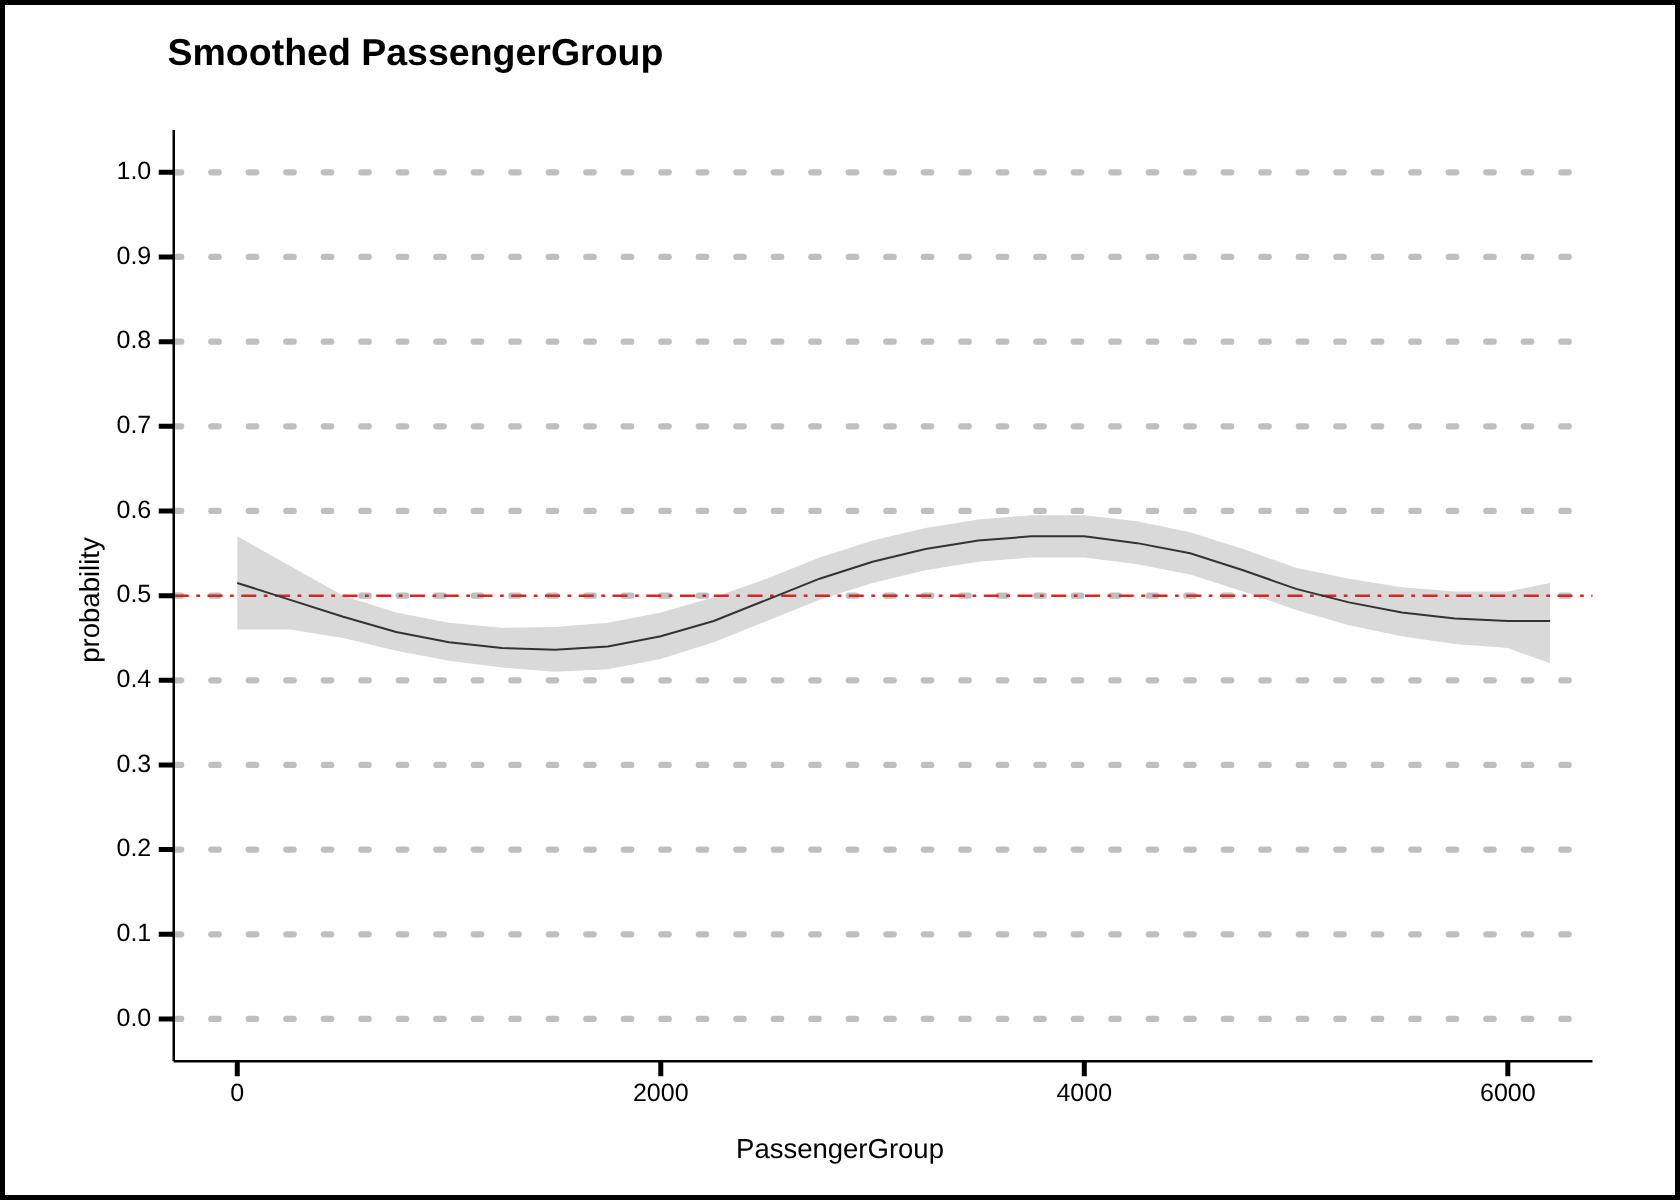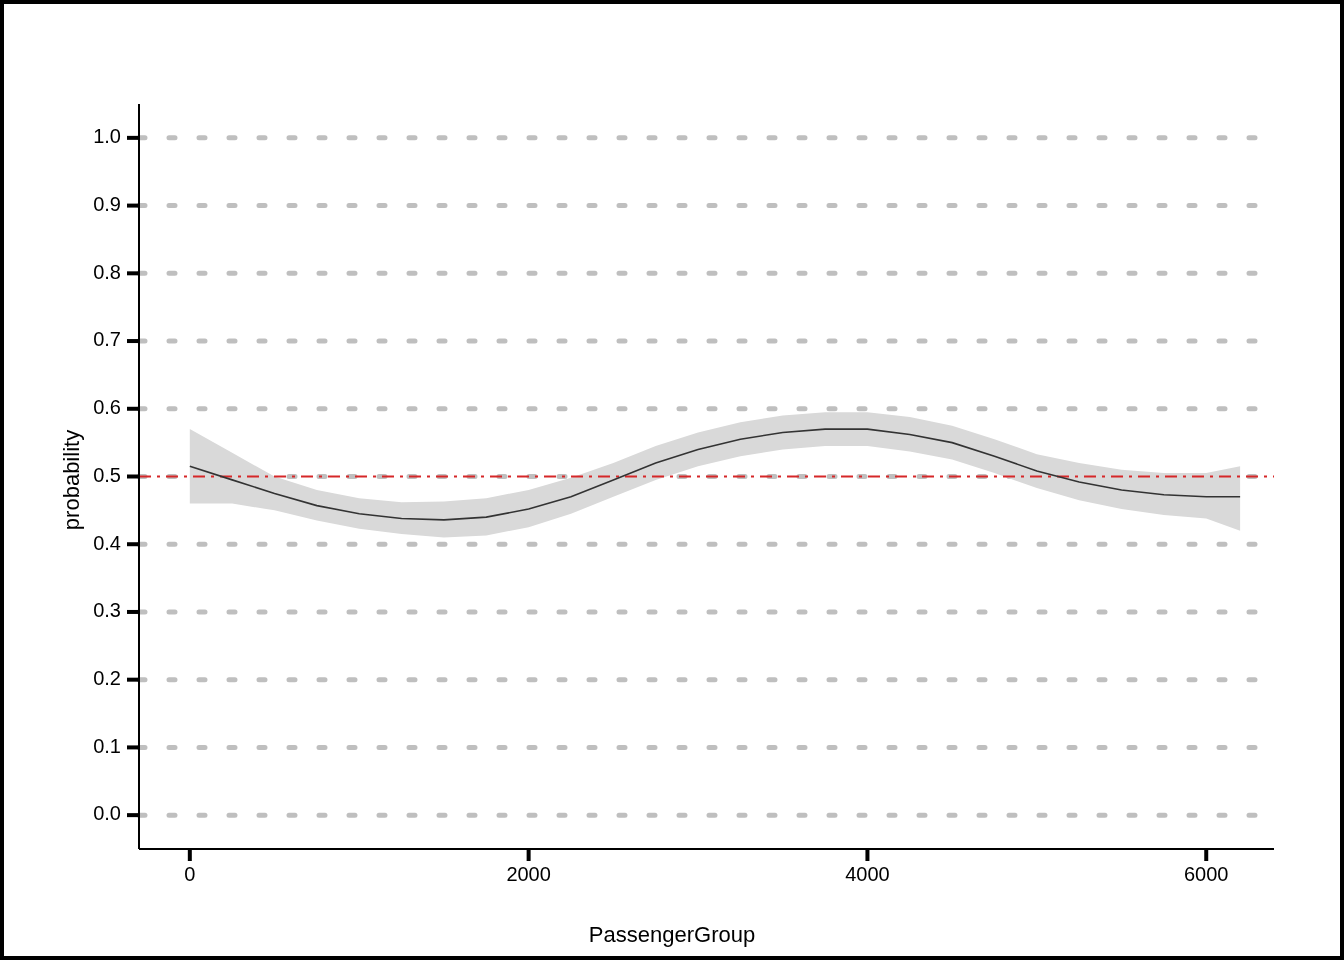--- a/index.html
+++ b/index.html
@@ -38,41 +38,42 @@
     top: 50%;
     transform: translateY(-50%) rotate(-90deg);
     transform-origin: center;
     font-size: 22px;
     color: #000;
   }
   .xlabel {
     position: absolute;
     left: 50%;
     transform: translateX(-50%);
-    bottom: 8px;
+    bottom: 24px;
     font-size: 22px;
     color: #000;
   }
   .ytick-label {
     font-size: 20px;
     text-anchor: end;
     dominant-baseline: middle;
     fill: #000;
   }
   .xtick-label {
     font-size: 20px;
     text-anchor: middle;
     dominant-baseline: hanging;
     fill: #000;
   }
 </style>
 </head>
 <body>
 
 <div class="frame">
+  <div class="title">Smoothed PassengerGroup</div>
   <div class="ylabel">probability</div>
 
   <div class="plot">
     <svg id="chart-svg" width="1230" height="830">
         <line x1="80" x2="1215" y1="721.1363636363636" y2="721.1363636363636" stroke="#bfbfbf" stroke-width="5" stroke-dasharray="6 24" stroke-linecap="round"></line>
         <line x1="80" x2="1215" y1="653.4090909090909" y2="653.4090909090909" stroke="#bfbfbf" stroke-width="5" stroke-dasharray="6 24" stroke-linecap="round"></line>
         <line x1="80" x2="1215" y1="585.6818181818182" y2="585.6818181818182" stroke="#bfbfbf" stroke-width="5" stroke-dasharray="6 24" stroke-linecap="round"></line>
         <line x1="80" x2="1215" y1="517.9545454545455" y2="517.9545454545455" stroke="#bfbfbf" stroke-width="5" stroke-dasharray="6 24" stroke-linecap="round"></line>
         <line x1="80" x2="1215" y1="450.22727272727275" y2="450.22727272727275" stroke="#bfbfbf" stroke-width="5" stroke-dasharray="6 24" stroke-linecap="round"></line>
         <line x1="80" x2="1215" y1="382.5" y2="382.5" stroke="#bfbfbf" stroke-width="5" stroke-dasharray="6 24" stroke-linecap="round"></line>

